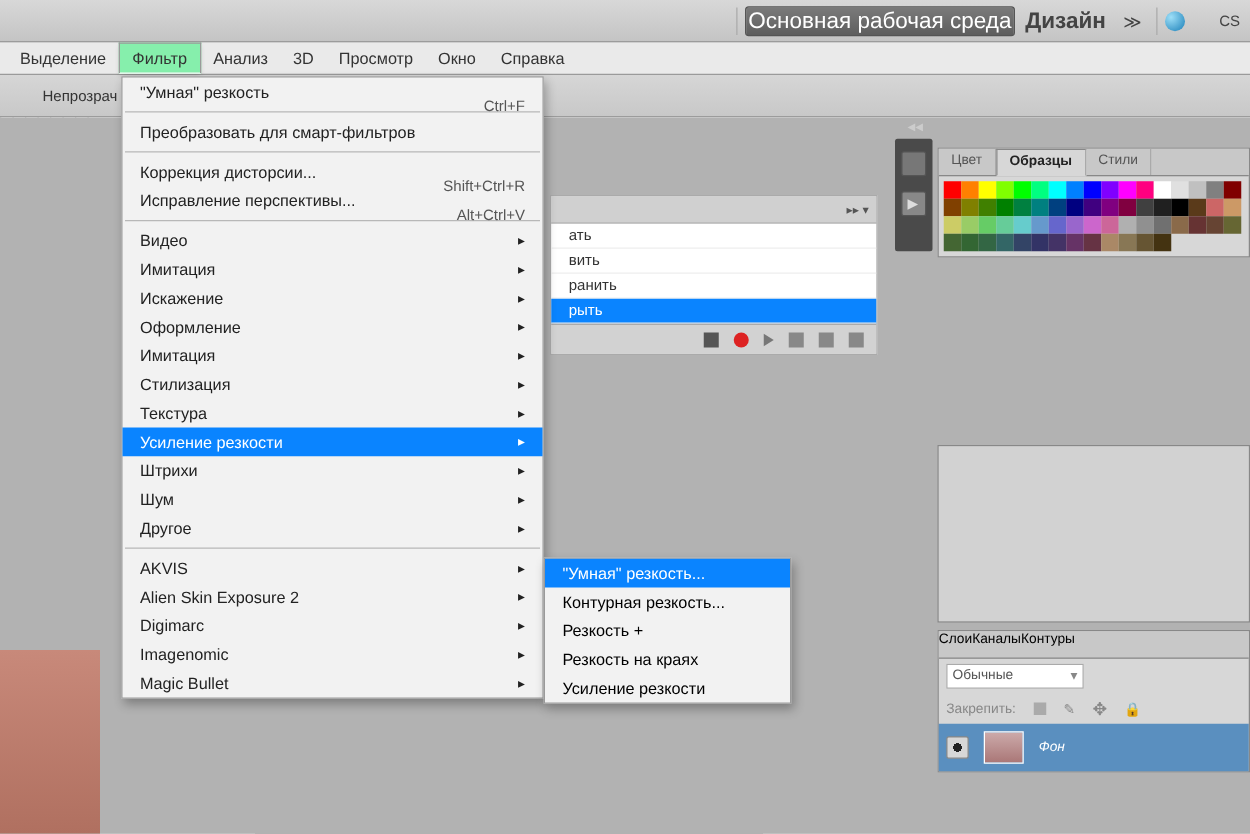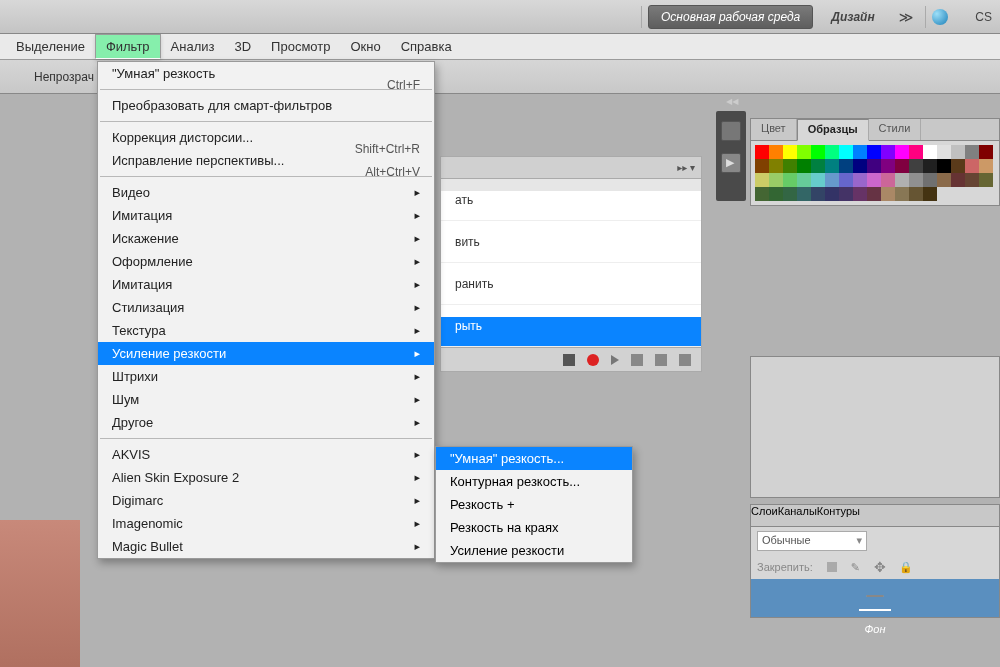--- a/index.html
+++ b/index.html
@@ -11,24 +11,24 @@
     background: linear-gradient(#d8d8d8, #c4c4c4);
     border-bottom: 1px solid #888;
     display: flex;
     align-items: center;
     justify-content: flex-end;
     padding: 0 8px;
     gap: 6px;
   }
   .topbar .divider { width:1px; height:22px; background:#aaa; }
   .btn-top {
-    height: 24px; padding: 0 12px; font-size: 12px;
+    height: 24px; padding: 0 2px; font-size: 18px;
     background: linear-gradient(#7a7a7a,#5e5e5e);
     color: #fff; border: 1px solid #555; border-radius: 3px;
-    display:flex; align-items:center;font-style:italic;
+    display:flex; align-items:center;
   }
   .btn-top.light { background: transparent; color:#444; border:none; font-weight:bold;}
   .chev { display:inline-block; font-size:14px; color:#444; padding:0 6px;}
   .cs-icon { width:16px;height:16px; border-radius:50%; background:radial-gradient(circle at 30% 30%, #9ddff8, #1a7fb8); position:relative;}
   .cs-label { font-size:12px; color:#444; margin-left:21px;}
 
   
   .menubar {
     height: 26px;
     background: #eaeaea;
@@ -97,21 +97,21 @@
   .submenu .row.highlight { background:#0a84ff; color:#fff;}
 
   
   .actions-panel {
     position:absolute; left:440px; top:156px; width:262px;
     background:#e6e6e6; border:1px solid #aaa;
     font-size:12px; z-index:5;
   }
   .actions-panel .header { height:22px; background:#d0d0d0; display:flex; align-items:center; justify-content:flex-end; padding:0 6px; border-bottom:1px solid #aaa;}
   .actions-panel .list { background:#fff;}
-  .actions-panel .item { height:30px; padding:2px 14px; border-bottom:1px solid #eee; color:#333;margin-top:12px;}
+  .actions-panel .item { height:20px; padding:2px 14px; border-bottom:1px solid #eee; color:#333;}
   .actions-panel .item.sel { background:#0a84ff; color:#fff;}
   .actions-panel .footer { height:24px; background:#d2d2d2; display:flex; align-items:center; justify-content:flex-end; gap:12px; padding:0 10px; border-top:1px solid #aaa;}
   .mini-icon { width:12px; height:12px; display:inline-block;}
   .mi-stop{background:#555;}
   .mi-rec{background:#d22; border-radius:50%;}
   .mi-play{width:0;height:0;border-left:8px solid #777;border-top:5px solid transparent;border-bottom:5px solid transparent;}
   .mi-folder{background:#888;}
   .mi-new{background:#888;}
   .mi-trash{background:#888;}
 
@@ -137,21 +137,21 @@
 
   
   .panel .body { height:140px; background:#d2d2d2; }
 
   
   .layers-panel { background:#d7d7d7; border:1px solid #888;}
   .layers-panel .tabs { display:flex; height:22px; background:#c8c8c8; border-bottom:1px solid #888; font-size:11px;}
   .blend-row { display:flex; align-items:center; padding:4px 6px; gap:6px; font-size:11px; color:#555;}
   .blend-select { flex:0 0 110px; height:20px; background:#fff; border:1px solid #aaa; padding:2px 4px; font-size:11px;}
   .lock-row { display:flex; align-items:center; padding:4px 6px; gap:14px; font-size:11px; color:#888;}
-  .layer-row { display:flex; align-items:center; height:38px; background:#5a8fbf; padding:16px 6px; gap:12px; font-size:11px; color:#fff; font-style:italic;flex-direction:column;}
+  .layer-row { display:flex; align-items:center; height:38px; background:#5a8fbf; padding:4px 6px; gap:12px; font-size:11px; color:#fff; font-style:italic;}
   .eye { width:18px; height:18px; background:radial-gradient(circle,#222 30%,transparent 31%), #d7d7d7; border:1px solid #888; border-radius:2px;}
   .thumb { width:32px; height:26px; background:linear-gradient(#caa,#a77); border:1px solid #fff;}
   .lock-mini {width:10px;height:10px;display:inline-block;}
   .li-pix{background:#aaa;}
   .li-pos{ color:#888; font-size:14px;}
 
 </style>
 </head>
 <body>
 

